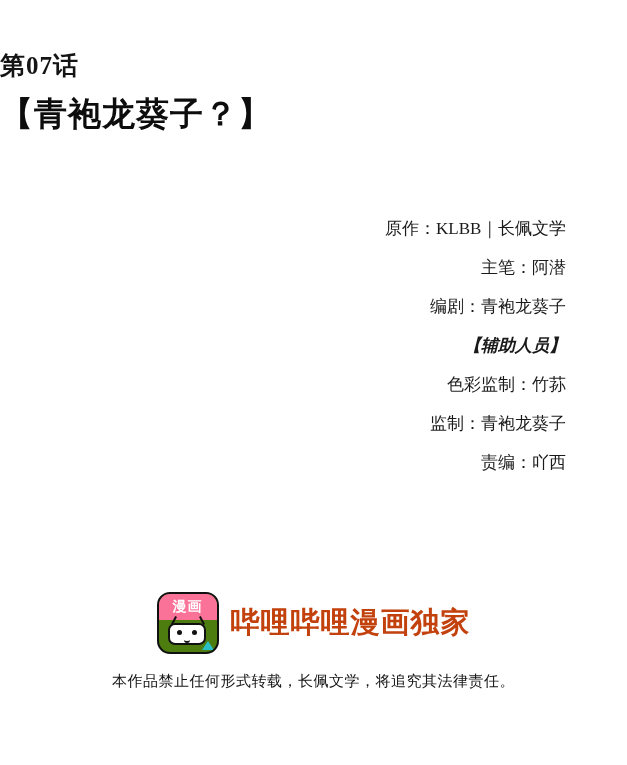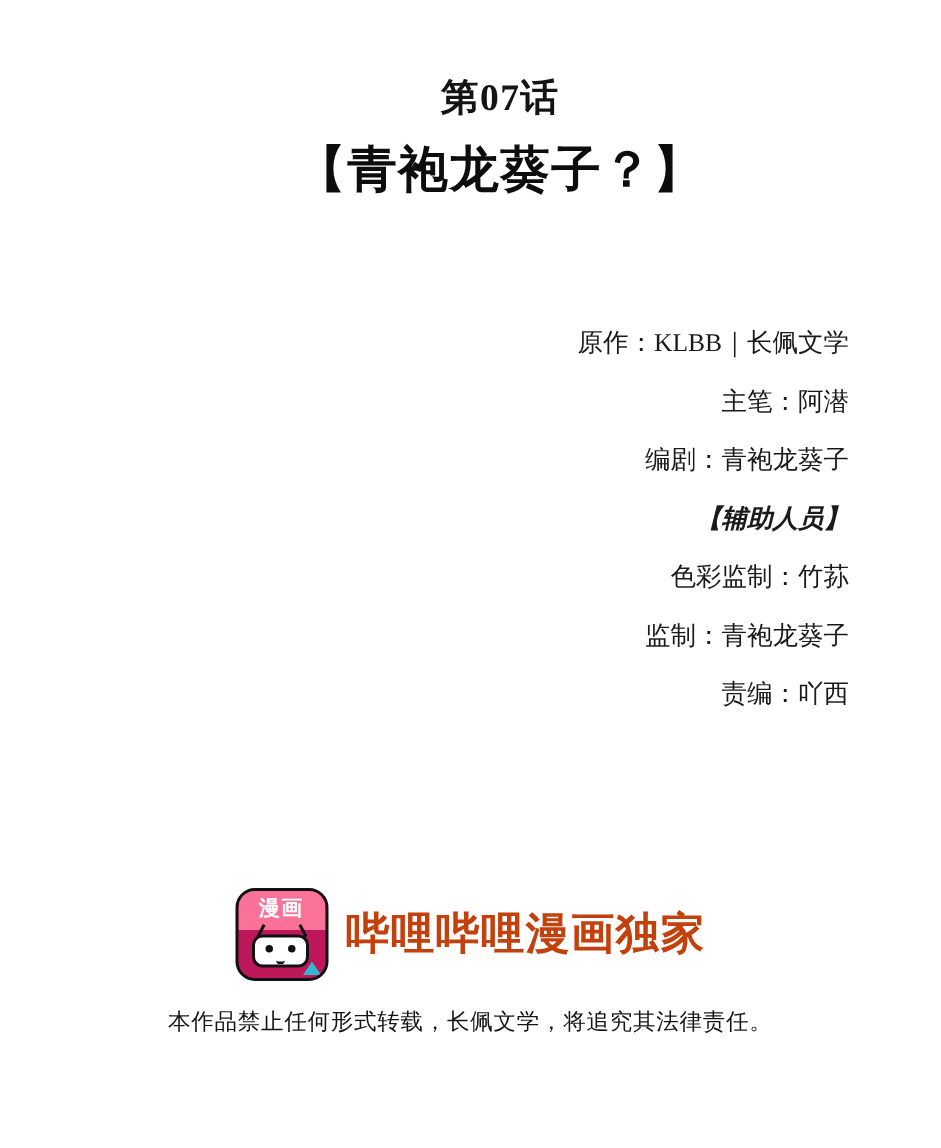--- a/index.html
+++ b/index.html
@@ -17,23 +17,21 @@
   }
   .page {
     width: 627px;
     height: 765px;
     position: relative;
     box-sizing: border-box;
   }
 
   
   .title-block {
-    text-align: center;
     padding-top: 50px;
-    padding-left: 40px;
   }
   .episode-no {
     font-family: "Liberation Serif", serif;
     font-size: 25px;
     font-weight: 700;
     letter-spacing: 1px;
     color: #141414;
     line-height: 1.25;
   }
   .episode-title {
@@ -74,21 +72,21 @@
     right: 0;
     top: 592px;
     display: flex;
     align-items: center;
     justify-content: center;
   }
   .brand-logo {
     width: 58px;
     height: 58px;
     border-radius: 13px;
-    background: #be185d;
+    background: #4d7c0f;
     border: 2px solid #111111;
     position: relative;
     overflow: hidden;
     margin-right: 12px;
     flex: 0 0 auto;
   }
   .brand-logo .band {
     position: absolute;
     left: 0; right: 0; top: 0;
     height: 26px;

